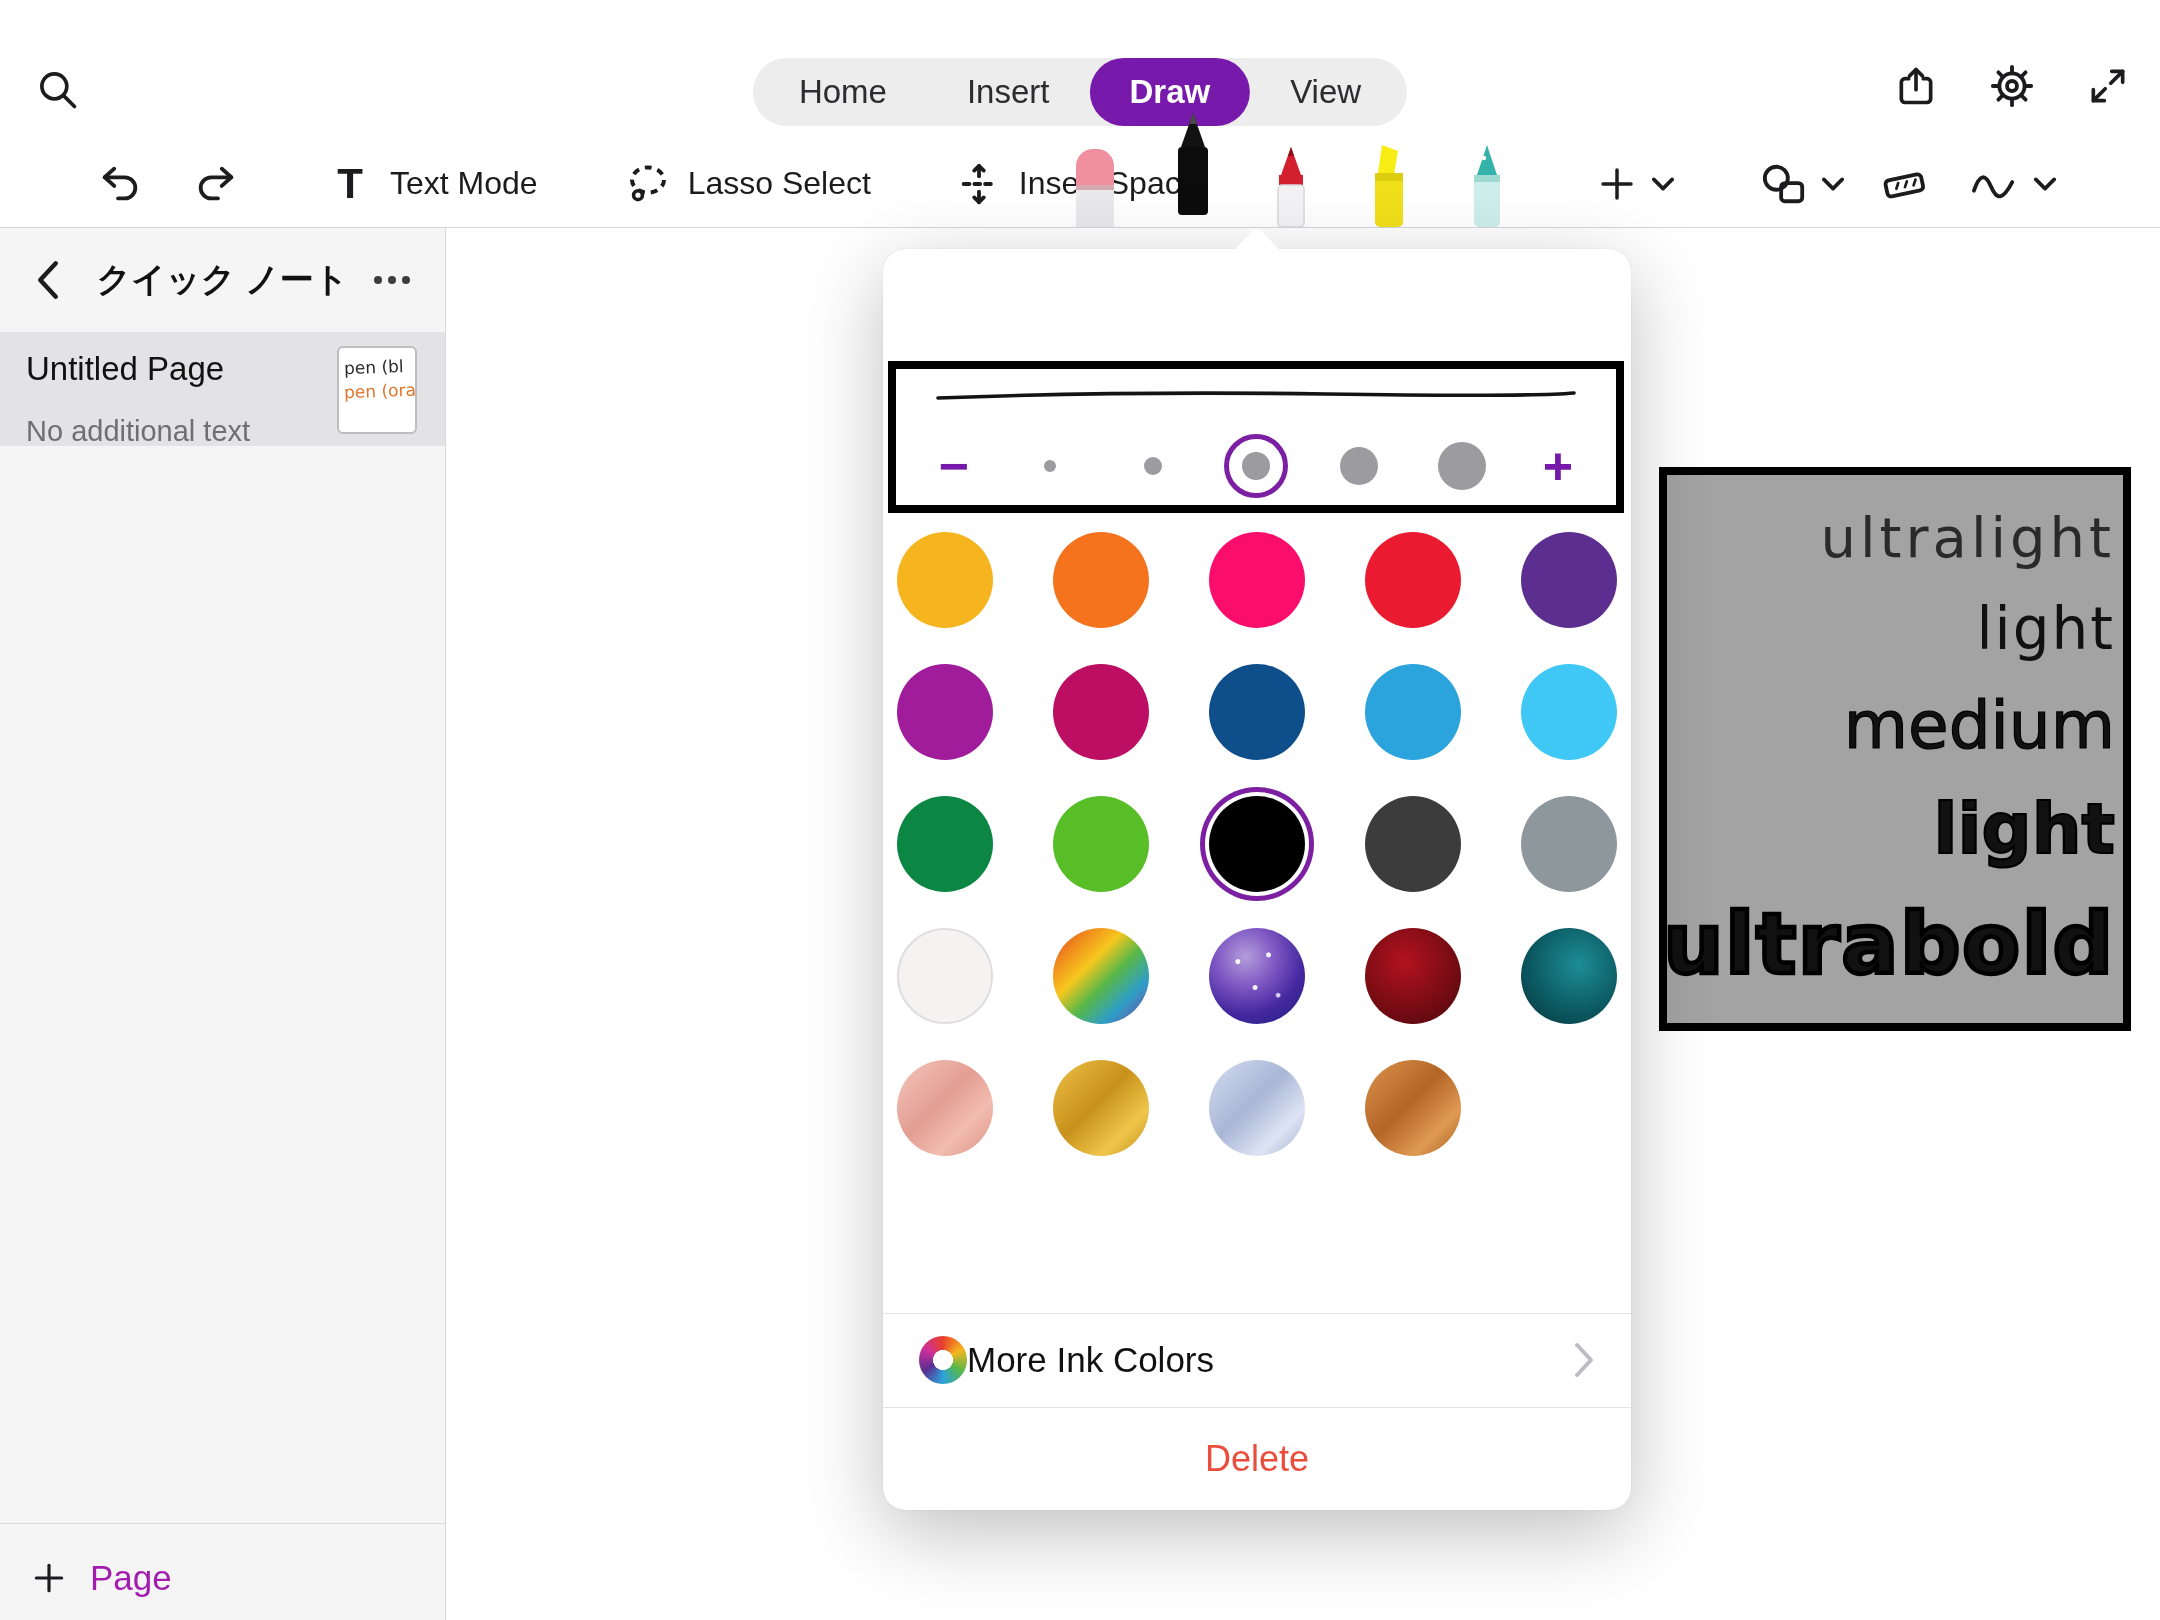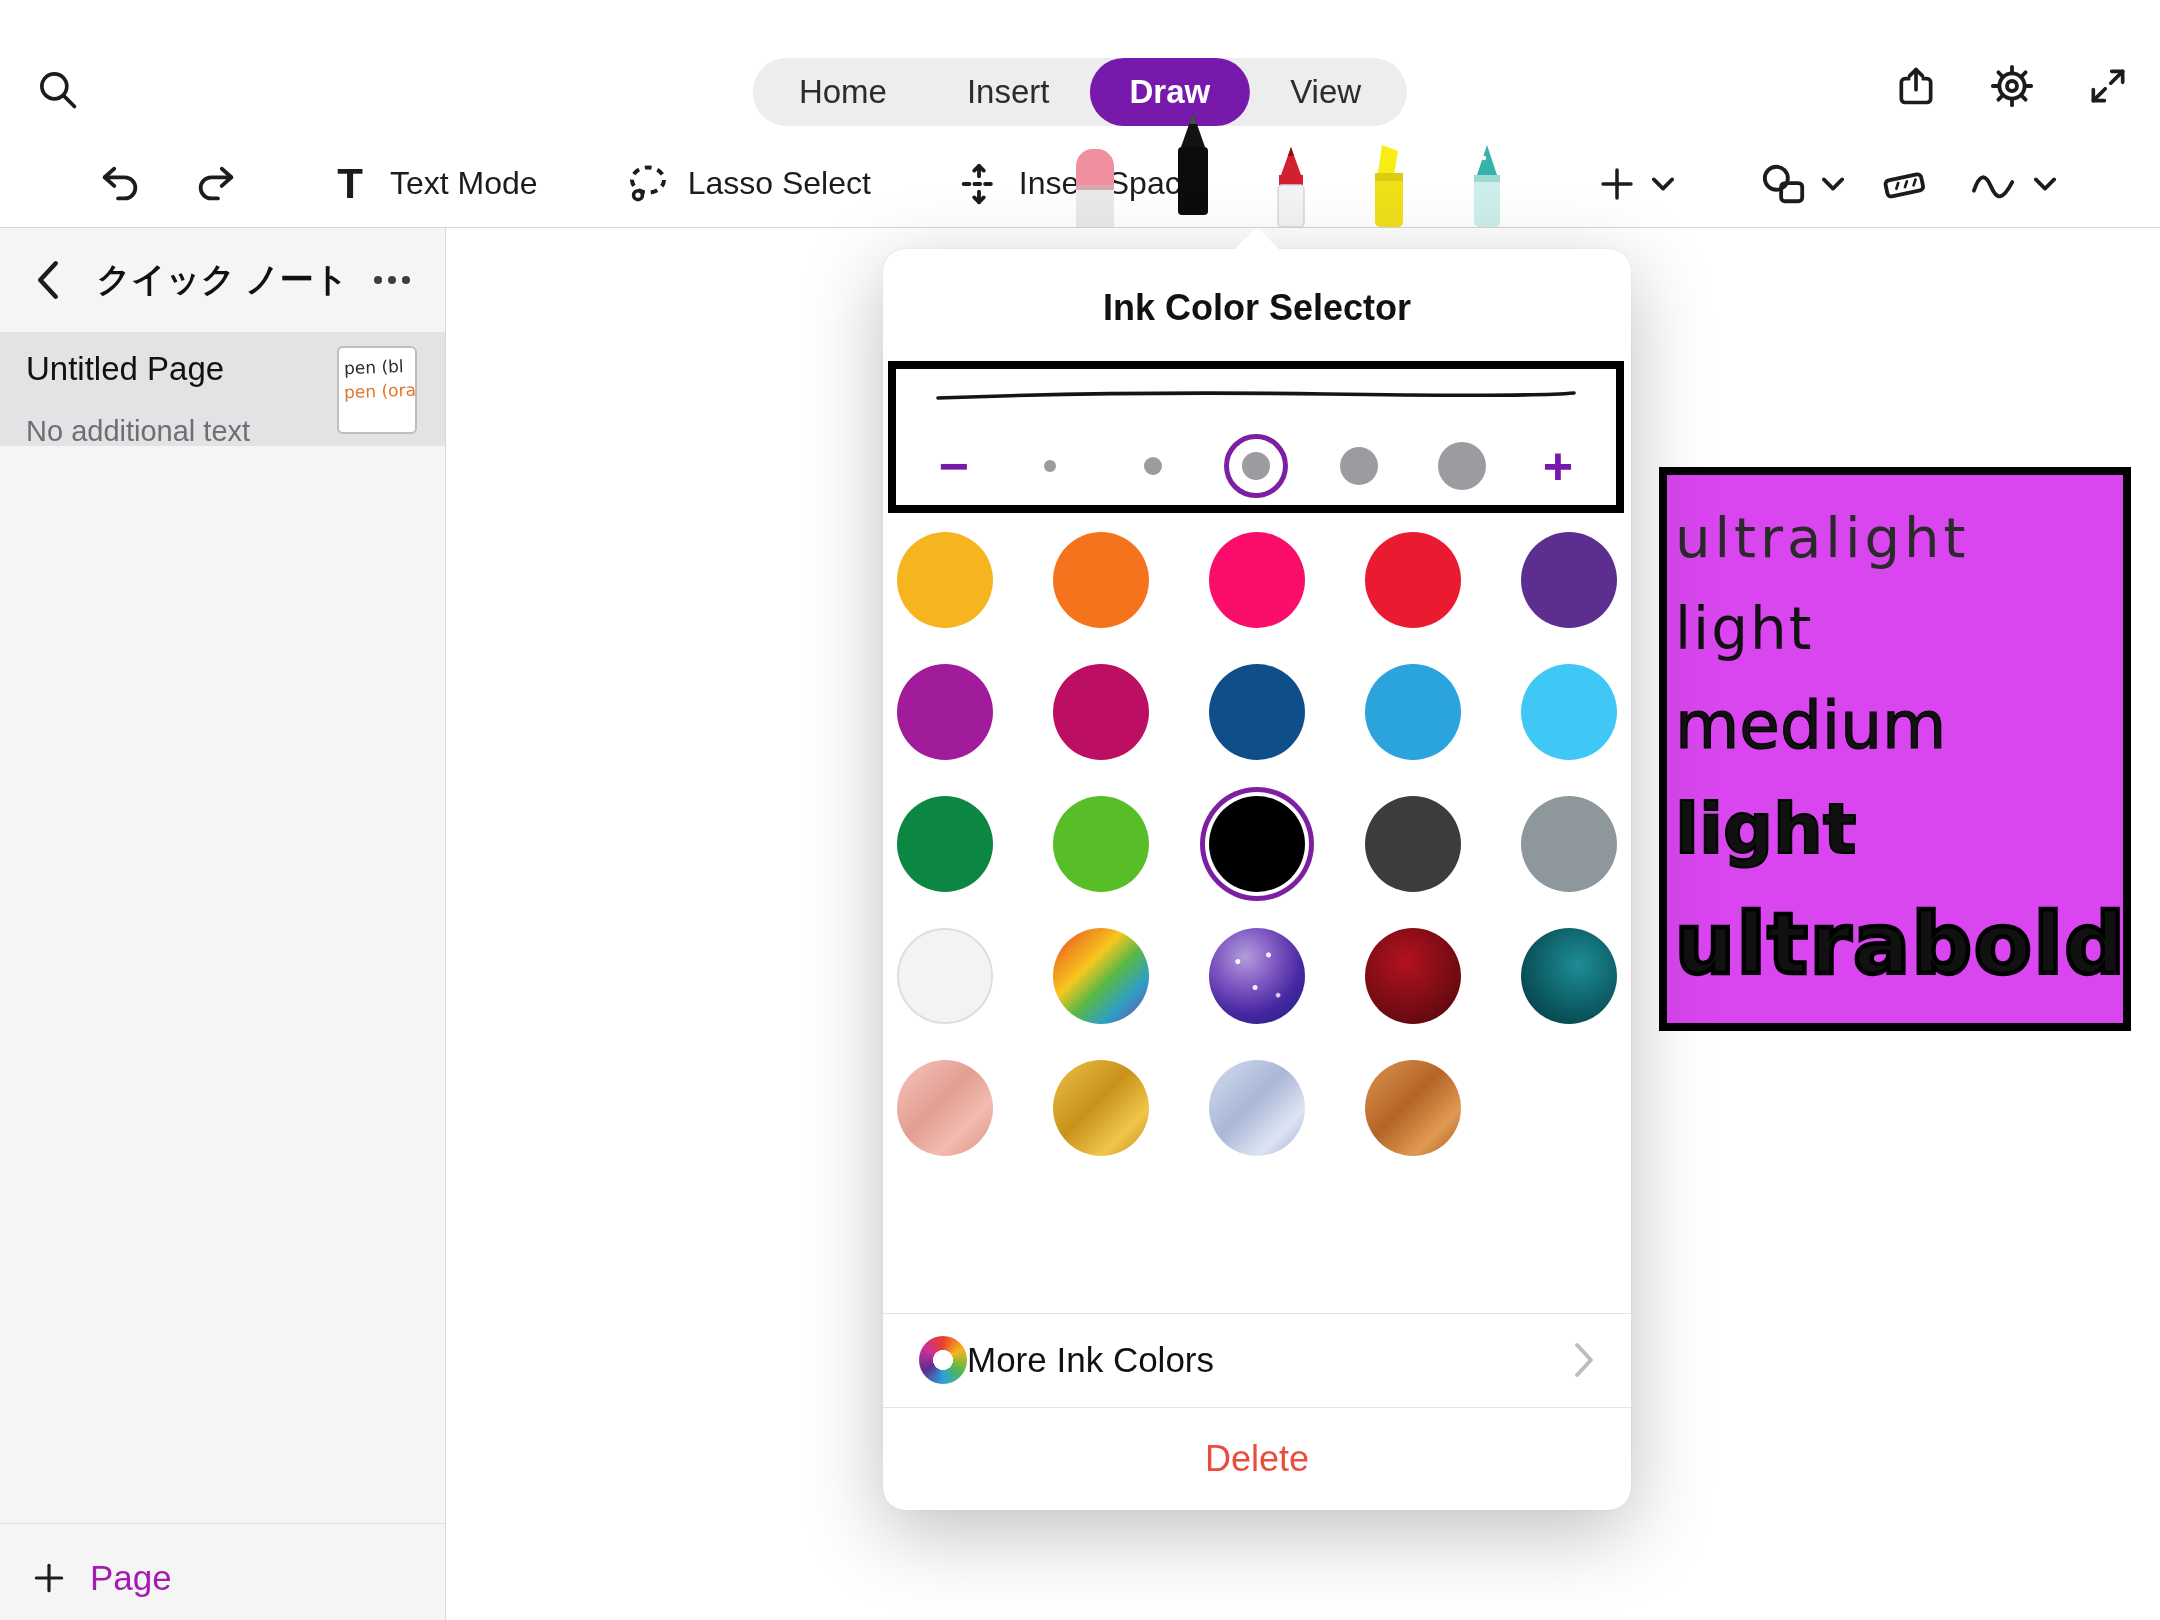--- a/index.html
+++ b/index.html
@@ -84,22 +84,22 @@
   .more-row { position:absolute; left:0; right:0; top:1072px; height:78px; display:flex; align-items:center; padding:0 36px; cursor:pointer; }
   .wheel-icon { width:48px; height:48px; border-radius:50%;
       background:radial-gradient(circle at center, #fff 0 29%, transparent 30%),
                  conic-gradient(#e8412c,#f6b51e,#58b847,#2ba3dc,#5b2e90,#cb2f9b,#e8412c); }
   .more-label { font-size:35px; color:#111; flex:1; }
   .more-divider2 { position:absolute; left:0; right:0; top:1158px; height:1px; background:#e4e4e7; }
   .delete-row { position:absolute; left:0; right:0; top:1158px; bottom:0; display:flex; align-items:center; justify-content:center; cursor:pointer; }
   .delete-label { font-size:36px; color:#eb4d3d; }
 
   
-  .hw-box { position:absolute; left:1659px; top:467px; width:472px; height:564px; border:8px solid #000; background:#d946ef;
-            display:flex; flex-direction:column; align-items:flex-start; justify-content:space-around; padding:18px 8px; z-index:4; }
+  .hw-box { position:absolute; left:1659px; top:467px; width:472px; height:564px; border:8px solid #000; background:#a3a3a3;
+            display:flex; flex-direction:column; align-items:flex-end; justify-content:space-around; padding:18px 8px; z-index:4; }
   .hw-line { font-family:"DejaVu Sans", sans-serif; color:#111; white-space:nowrap; }
   .hw-0 { font-size:56px; letter-spacing:4px; color:#2a2a2a; }
   .hw-1 { font-size:58px; letter-spacing:2px; }
   .hw-2 { font-size:66px; -webkit-text-stroke:1.2px #000; }
   .hw-3 { font-size:70px; font-weight:bold; -webkit-text-stroke:2.2px #000; }
   .hw-4 { font-size:84px; font-weight:bold; -webkit-text-stroke:4.5px #000; letter-spacing:2px; }
 
   svg.icon { stroke:#1c1c1e; fill:none; stroke-width:2; stroke-linecap:round; stroke-linejoin:round; }
 </style>
 </head>
@@ -311,21 +311,20 @@
     <svg class="icon" width="38" height="38" viewBox="0 0 24 24" stroke-width="2">
       <path d="M12 4 v16"></path>
         <path d="M4 12 h16"></path>
     </svg>
     <span class="add-page-label">Page</span>
   </div>
 </div>
 
 <div class="popup">
   <div class="popup-arrow"></div>
-  <div class="popup-title">Ink Color Selector</div>
 
   <div class="anno-box">
     <div class="stroke-preview">
       <svg width="660" height="24" viewBox="0 0 660 24">
         <path d="M12 15 Q 200 8 400 11 T 648 10" stroke="#141414" stroke-width="3.6" fill="none" stroke-linecap="round"></path>
       </svg>
     </div>
     <div class="size-row">
       <div class="size-minus">−</div>
       <div class="size-dots">

